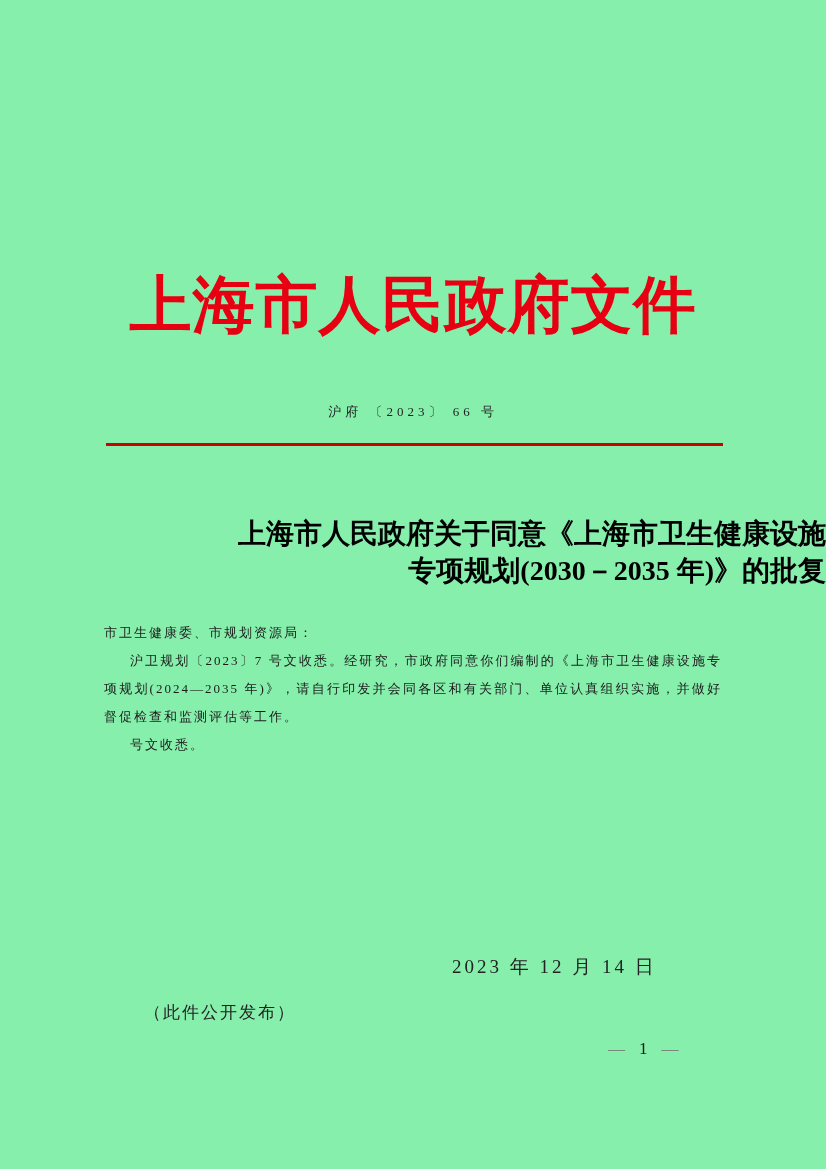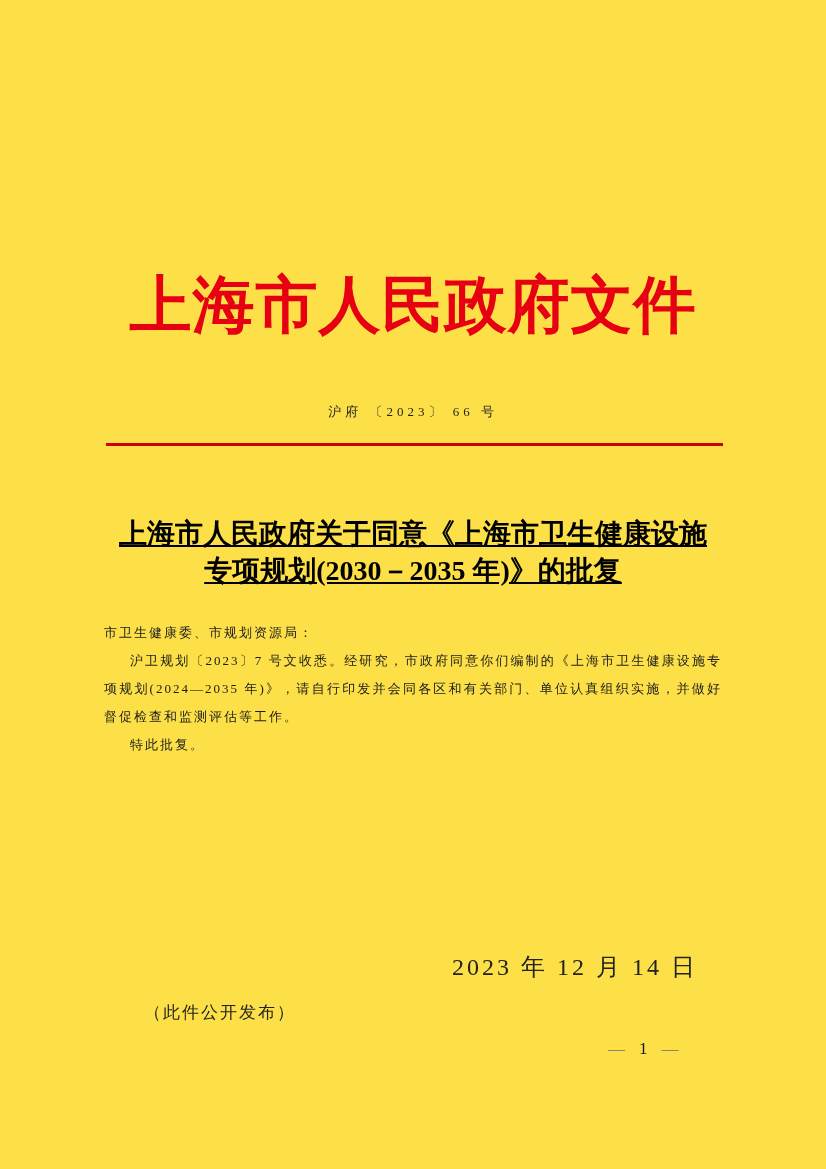--- a/index.html
+++ b/index.html
@@ -4,21 +4,21 @@
 <style>
   html, body {
     margin: 0;
     padding: 0;
     background: #ffffff;
   }
   .page {
     position: relative;
     width: 826px;
     height: 1169px;
-    background: #fde047;
+    background: #86efac;
     overflow: hidden;
     font-family: "Liberation Serif", "DejaVu Serif", serif;
     color: #1a1a1a;
   }
   .header-title {
     position: absolute;
     top: 268px;
     left: 0;
     width: 100%;
     text-align: center;
@@ -48,26 +48,25 @@
     width: 617px;
     height: 3px;
     background: var(--divider-red, #cc0000);
   }
   .doc-title {
     position: absolute;
     top: 515px;
     left: 0;
     width: 100%;
     margin: 0;
-    text-align: center;
+    text-align: right;
     font-size: 28px;
     line-height: 37px;
     font-weight: bold;
     color: #000000;
-    text-decoration: underline;
   }
   .body-text {
     position: absolute;
     top: 619px;
     left: 104px;
     width: 618px;
     font-size: 13px;
     line-height: 28px;
     letter-spacing: 2px;
     text-align: justify;
@@ -76,21 +75,21 @@
   .body-text p {
     margin: 0;
   }
   .body-text p.indent {
     text-indent: 2em;
   }
   .date-line {
     position: absolute;
     top: 953px;
     left: 452px;
-    font-size: 24px;
+    font-size: 19px;
     line-height: 28px;
     letter-spacing: 3px;
     color: #222222;
     white-space: nowrap;
   }
   .public-note {
     position: absolute;
     top: 999px;
     left: 144px;
     font-size: 17px;
@@ -129,21 +128,21 @@
   <div class="red-line"></div>
 
   <h1 class="doc-title">
     <span>上海市人民政府关于同意《上海市卫生健康设施</span><br>
     <span>专项规划(2030－2035 年)》的批复</span>
   </h1>
 
   <div class="body-text">
     <p>市卫生健康委、市规划资源局：</p>
     <p class="indent">沪卫规划〔2023〕7 号文收悉。经研究，市政府同意你们编制的《上海市卫生健康设施专项规划(2024—2035 年)》，请自行印发并会同各区和有关部门、单位认真组织实施，并做好督促检查和监测评估等工作。</p>
-    <p class="indent">特此批复。</p>
+    <p class="indent">号文收悉。</p>
   </div>
 
   <div class="date-line">2023 年 12 月 14 日</div>
 
   <div class="public-note">（此件公开发布）</div>
 
   <div class="page-number">
     <span class="dash">—</span><span class="num">1</span><span class="dash">—</span>
   </div>
 

